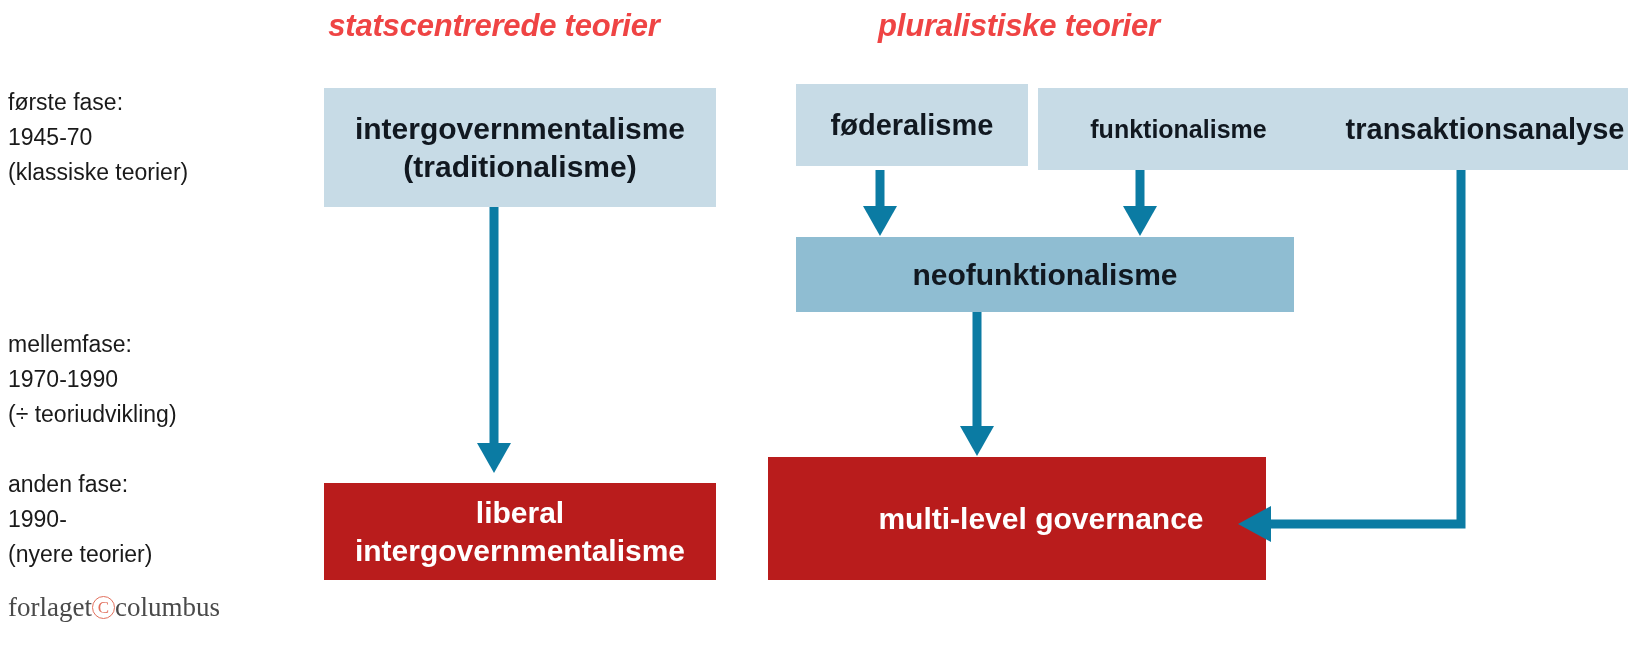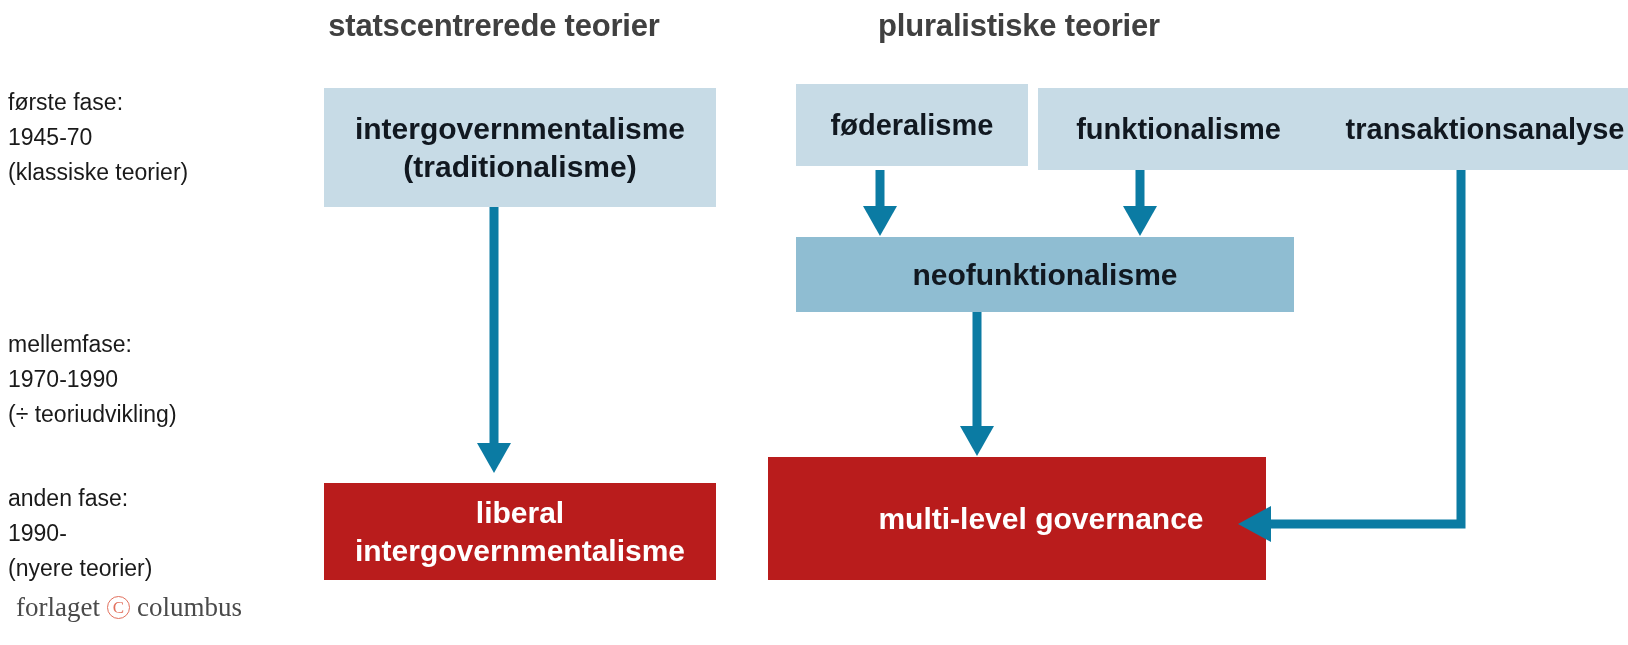--- a/index.html
+++ b/index.html
@@ -14,87 +14,87 @@
     background: #ffffff;
     font-family: "Liberation Sans", sans-serif;
     overflow: hidden;
   }
 
   
   .col-head {
     position: absolute;
     font-weight: bold;
     font-size: 31px;
-    color: #404040;
+    color: #ef4444;
     text-align: center;
     letter-spacing: -0.2px;
     white-space: nowrap;
+    font-style: italic;
   }
   #head-state { left: 298px; top: 8px; width: 392px; }
   #head-plural { left: 770px; top: 8px; width: 498px; }
 
   
   .phase {
     position: absolute;
     text-align: left;
     font-size: 23px;
     line-height: 35px;
     color: #1a1a1a;
     width: 268px;
     left: 0;
     padding-left: 8px;
   }
   #phase-1 { top: 85px; }
   #phase-2 { top: 327px; }
-  #phase-3 { top: 481px; }
+  #phase-3 { top: 467px; }
   .phase div { white-space: nowrap; }
 
   
   .box {
     position: absolute;
     display: flex;
     align-items: center;
     justify-content: center;
     text-align: center;
     font-weight: bold;
     box-sizing: border-box;
     margin-left: 26px;
   }
   .box-light { background: #c7dbe6; color: #111820; }
   .box-mid   { background: #8fbdd2; color: #111820; }
   .box-dark  { background: #b91c1c; color: #ffffff; }
 
   #box-intergov       { left: 298px; top: 88px;  width: 392px; height: 119px; font-size: 30px; line-height: 38px; }
   #box-foderalisme    { left: 770px; top: 84px;  width: 232px; height: 82px;  font-size: 29px; }
-  #box-funktionalisme { left: 1012px;top: 88px;  width: 281px; height: 82px;  font-size: 29px; }
+  #box-funktionalisme { left: 1012px;top: 88px;  width: 281px; height: 82px;  font-size: 25px; }
   #box-transaktion    { left: 1290px;top: 88px;  width: 338px; height: 82px;  font-size: 29px; justify-content: center; }
   #box-neofunk        { left: 770px; top: 237px; width: 498px; height: 75px;  font-size: 30px; justify-content: center; }
   #box-liberal        { left: 298px; top: 483px; width: 392px; height: 97px;  font-size: 30px; line-height: 38px; }
   #box-mlg            { left: 742px; top: 457px; width: 498px; height: 123px; font-size: 30px; padding-left: 48px; }
 
   
   #wires {
     position: absolute;
     left: 0; top: 0;
     width: 1628px; height: 645px;
     pointer-events: none;
   }
 
   
   #logo {
     position: absolute;
-    left: 16px;
+    left: 8px;
     top: 592px;
     font-family: "Liberation Serif", serif;
     font-size: 27px;
     color: #4a4a4a;
     white-space: nowrap;
     display: flex;
     align-items: center;
-    gap: 7px;
   }
   #logo-c {
     display: inline-flex;
     align-items: center;
     justify-content: center;
     width: 23px; height: 23px;
     border: 1.6px solid #e2705d;
     border-radius: 50%;
     color: #e2705d;
     font-size: 17px;

